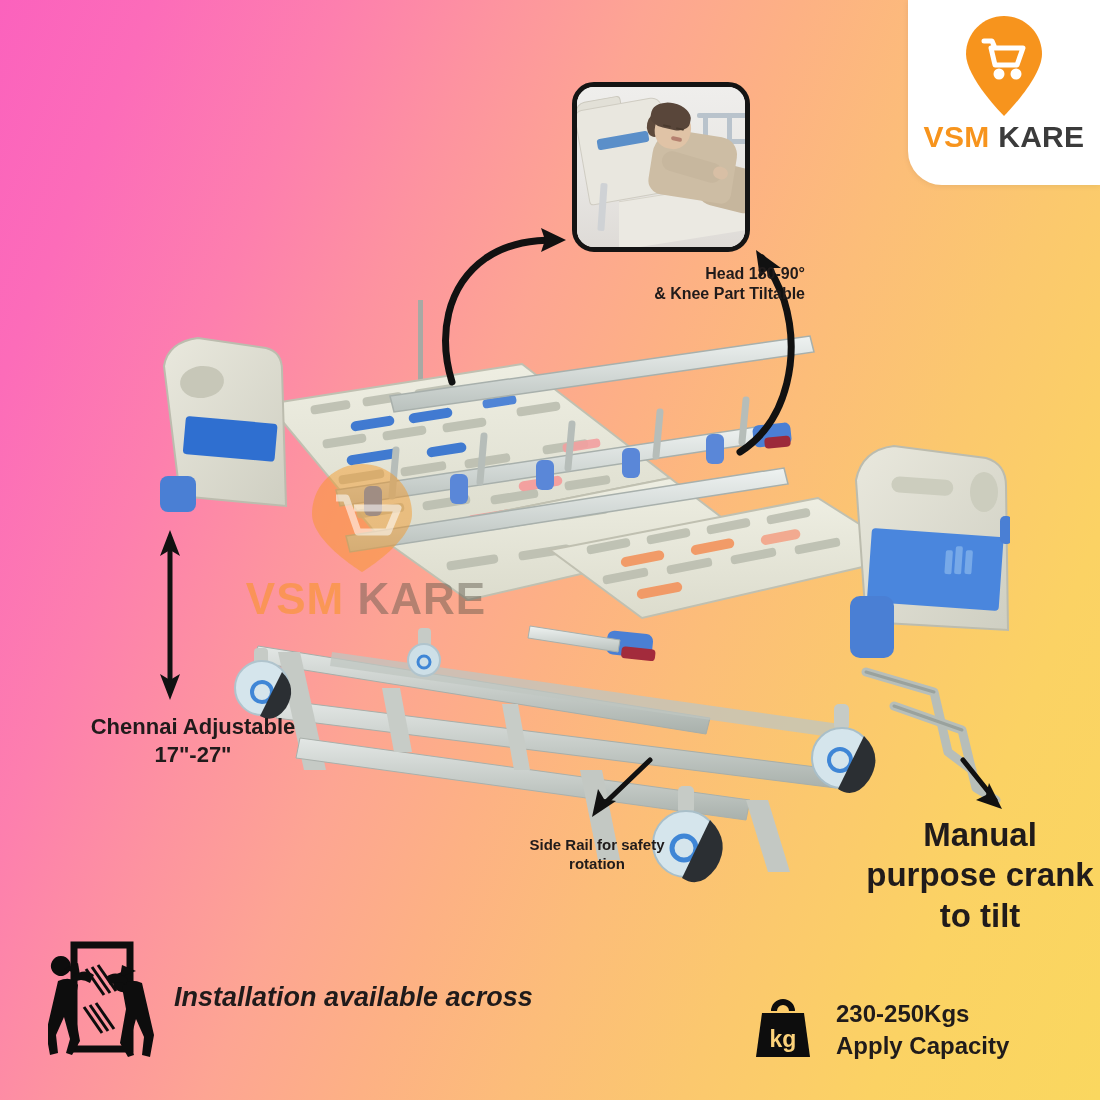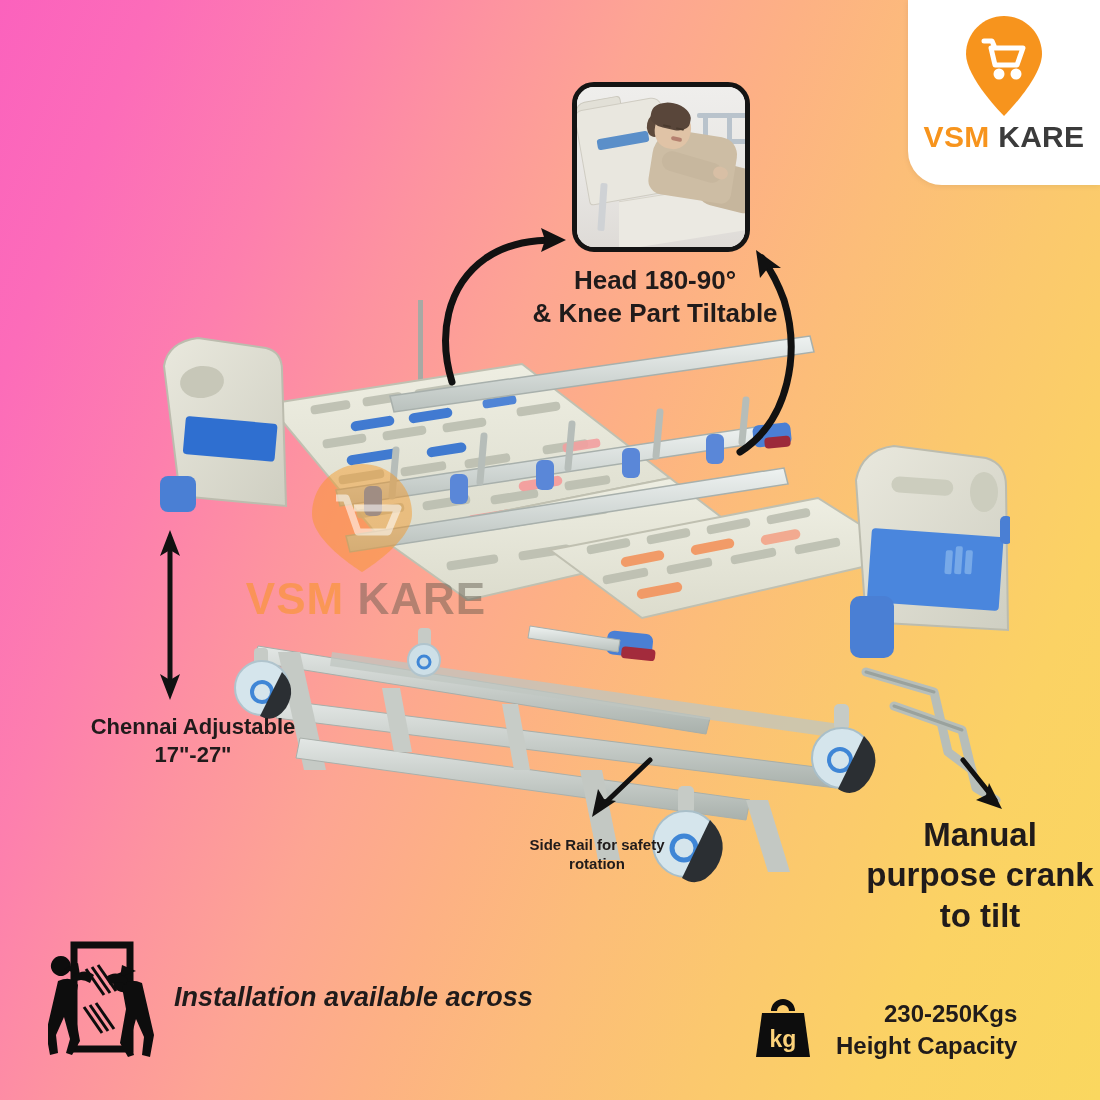--- a/index.html
+++ b/index.html
@@ -96,30 +96,30 @@
   .ph .sideRail{
     position:absolute;left:120px;top:26px;width:56px;height:38px;
   }
   .ph .sideRail .r{position:absolute;background:#b9c3cc;border-radius:2px;}
 
   
   .bed{position:absolute;left:150px;top:300px;width:860px;height:620px;}
 
   
   .lbl{position:absolute;color:#201b1b;font-weight:bold;text-align:center;line-height:1.28;}
-  .lbl-head{left:505px;top:264px;width:300px;font-size:26px;}
+  .lbl-head{left:505px;top:264px;width:300px;font-size:16px;text-align:right;}
   .lbl-height{left:48px;top:713px;width:290px;font-size:22px;}
   .lbl-siderail{left:482px;top:835px;width:230px;font-size:15px;}
   .lbl-crank{left:860px;top:815px;width:240px;font-size:33px;line-height:1.22;}
 
   
   .install{position:absolute;left:48px;top:935px;display:flex;align-items:center;gap:18px;}
   .install .txt{font-size:27px;font-weight:bold;color:#201b1b;line-height:1.3;text-align:center;font-style:italic;}
   .weight{position:absolute;left:752px;top:995px;display:flex;align-items:center;gap:22px;}
-  .weight .txt{font-size:24px;font-weight:bold;color:#201b1b;line-height:1.32;text-align:right;}
+  .weight .txt{font-size:24px;font-weight:bold;color:#201b1b;line-height:1.32;text-align:left;}
 
   .wm{position:absolute;left:196px;top:462px;width:340px;height:170px;pointer-events:none;}
   .wm-text{position:absolute;left:0;top:112px;width:340px;text-align:center;
     font-size:44px;font-weight:bold;letter-spacing:1px;}
   .wm-text .a{color:rgba(247,148,29,.55);}
   .wm-text .b{color:rgba(90,85,70,.45);}
 </style>
 </head>
 <body>
 
@@ -457,17 +457,17 @@
   <div class="weight">
     <div>
       <svg width="62" height="66" viewBox="0 0 62 66">
         <path d="M22 16 a9 9 0 0 1 18 0" fill="none" stroke="#0d0d0d" stroke-width="6"></path>
         <path d="M10 18 h42 l6 44 h-54 z" fill="#0d0d0d" rx="6"></path>
         <text x="31" y="52" text-anchor="middle" font-family="Liberation Sans, sans-serif" font-size="23" font-weight="bold" fill="#fbd27a">kg</text>
       </svg>
     </div>
     <div class="txt">
       <div>230-250Kgs</div>
-      <div>Height Capacity</div>
+      <div>Apply Capacity</div>
     </div>
   </div>
 
 </div>
 
 </body></html>

